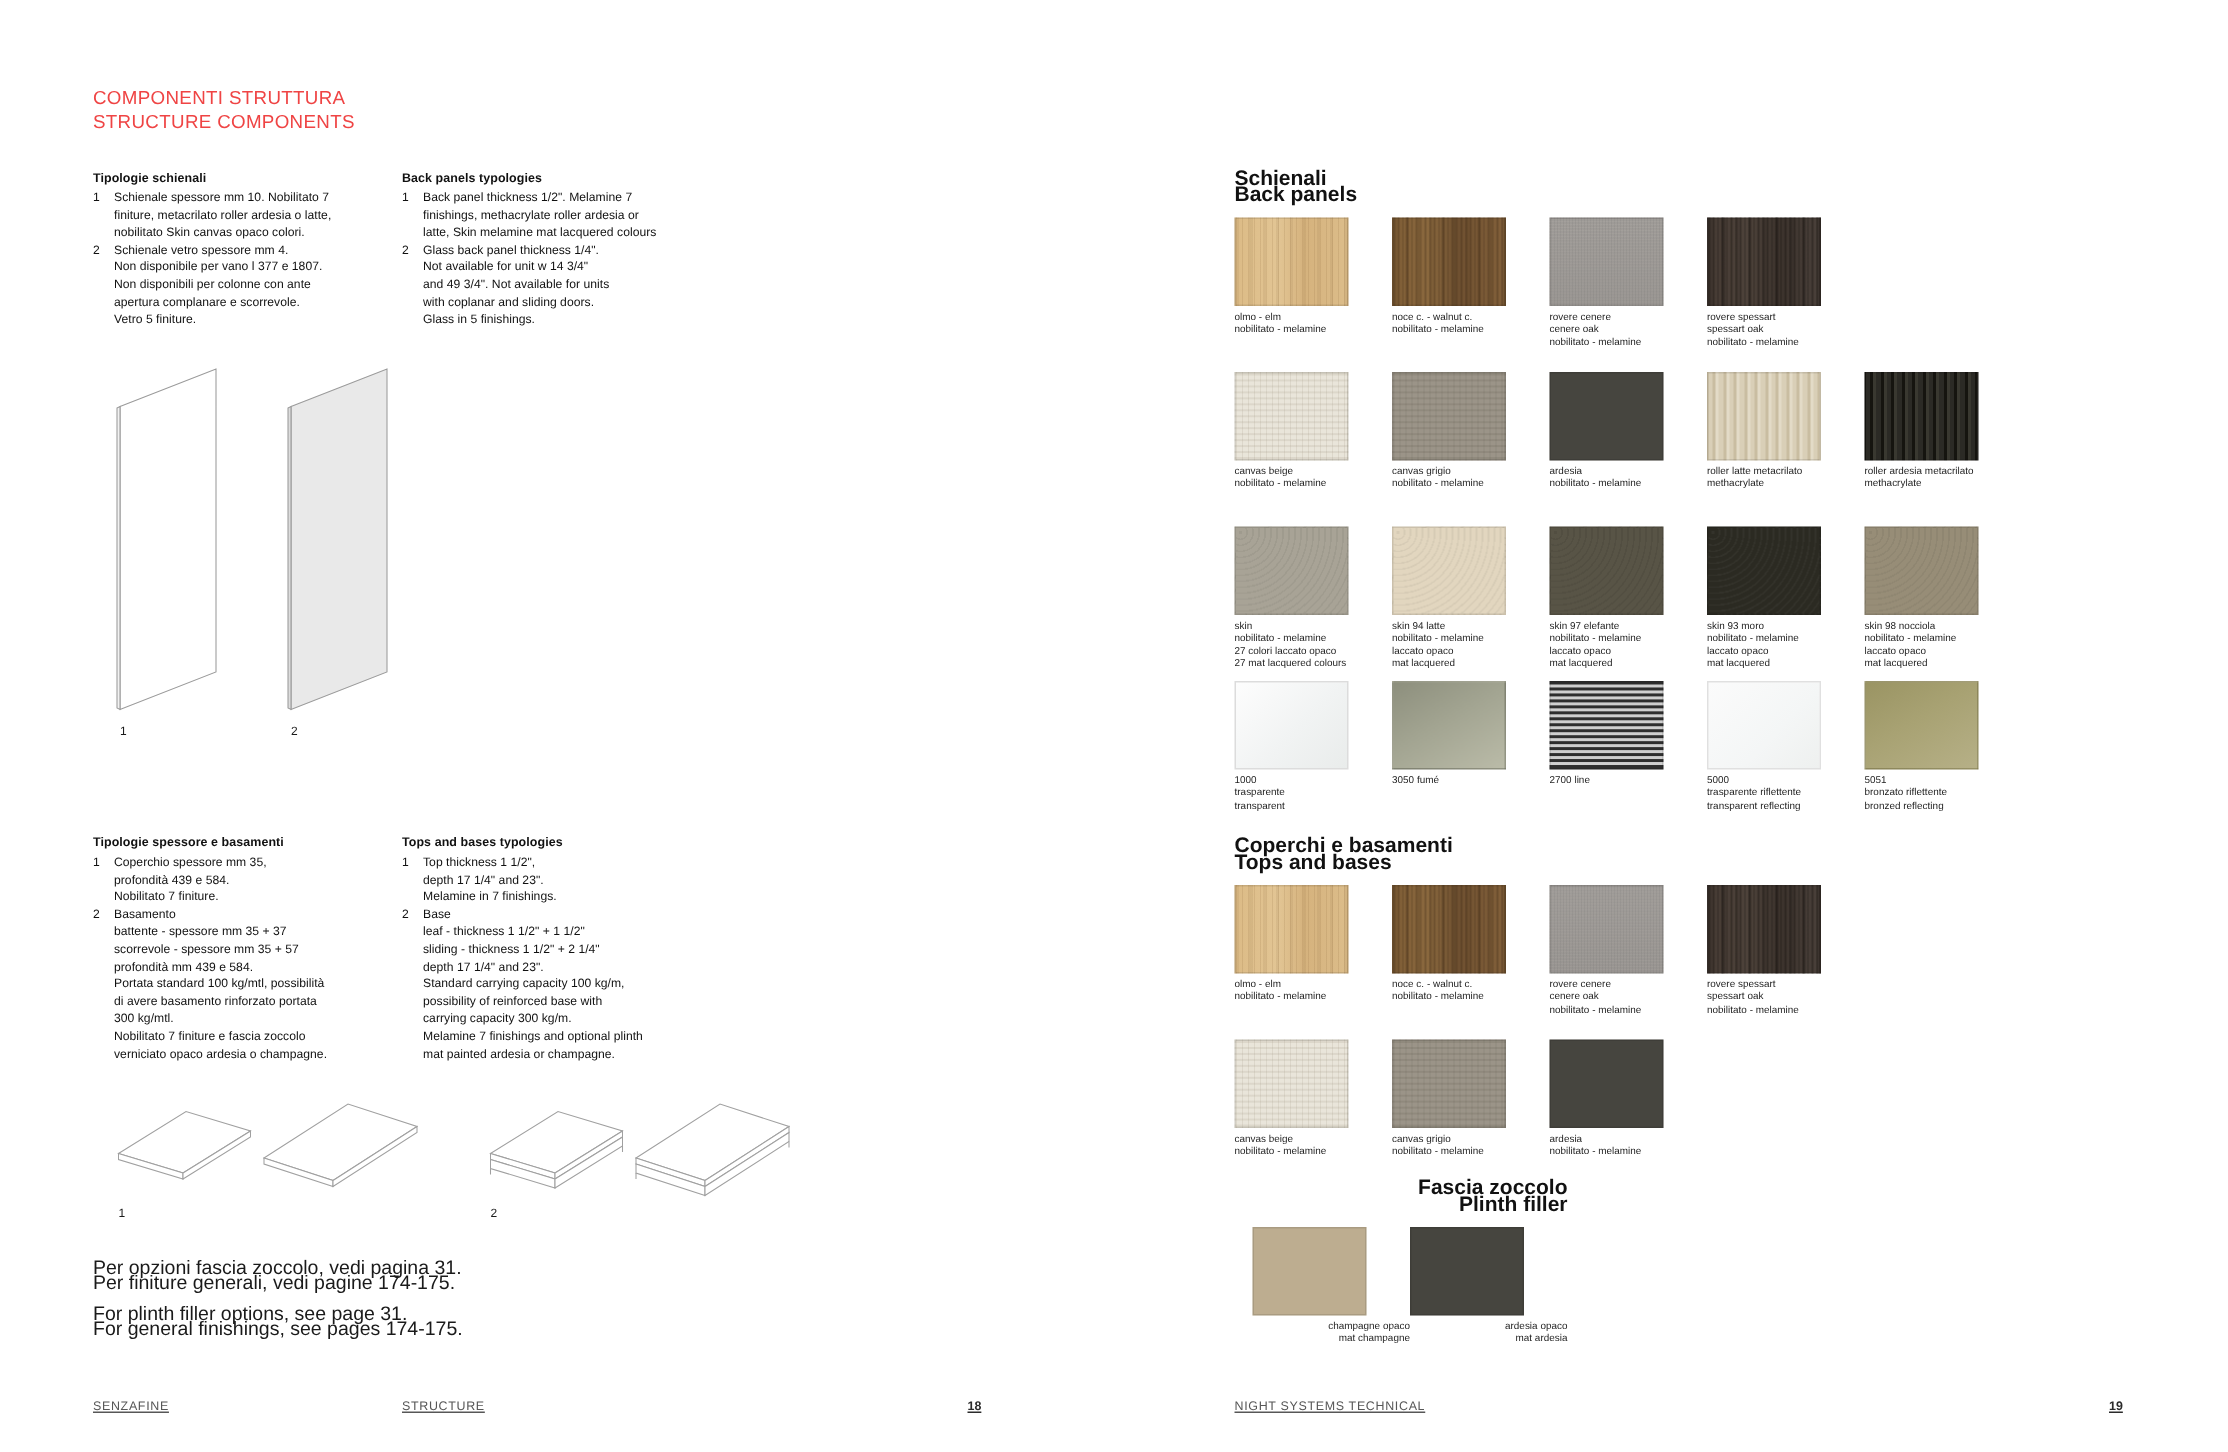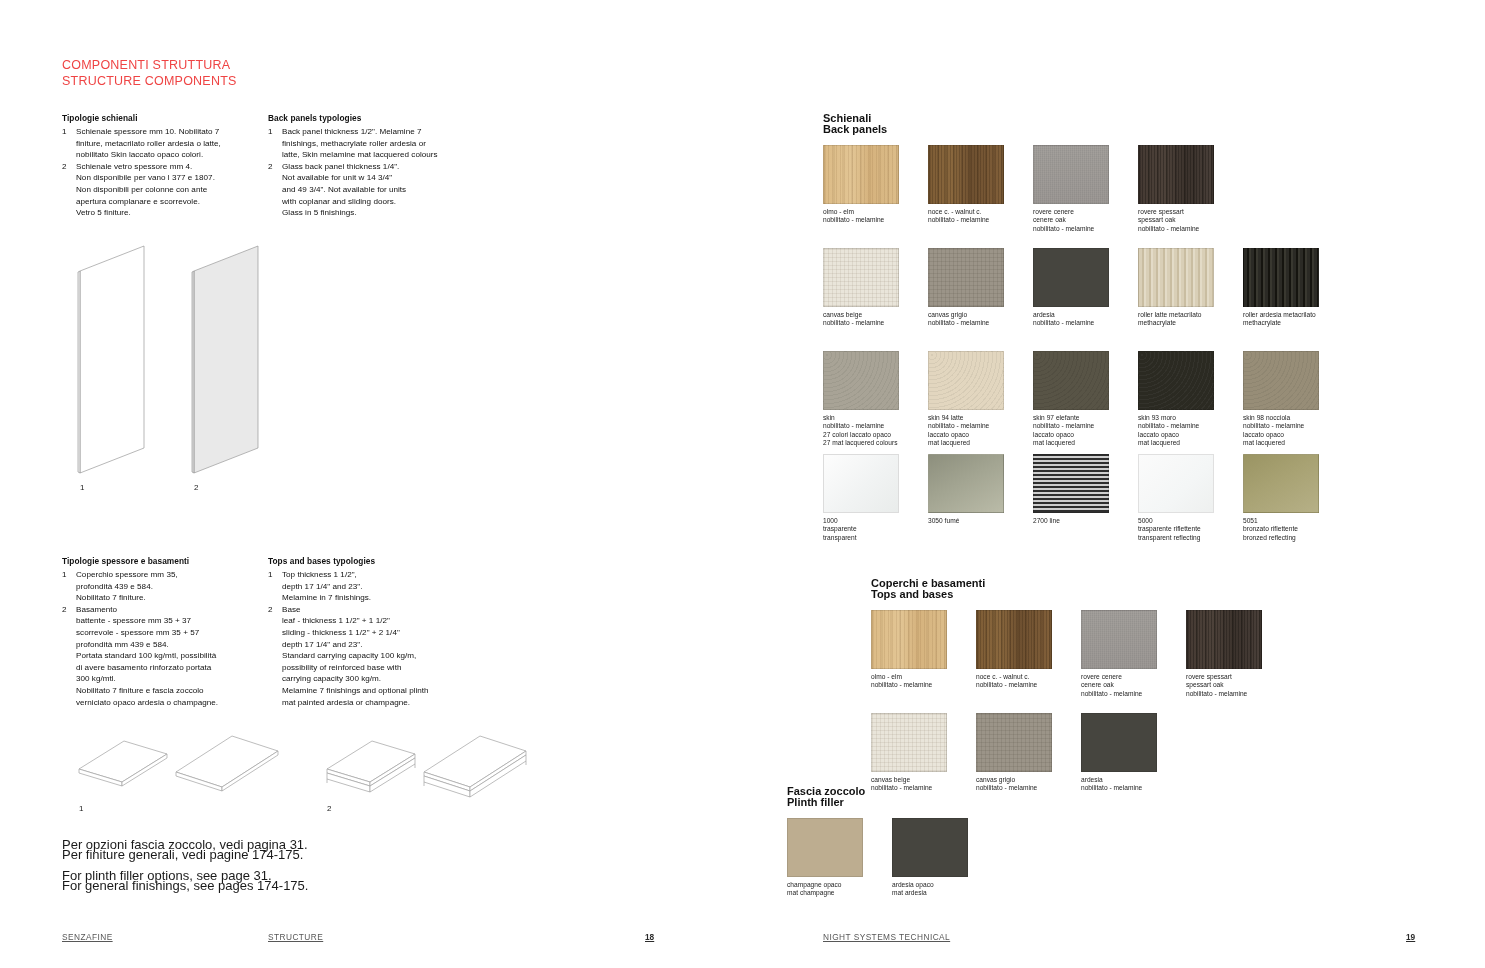--- a/index.html
+++ b/index.html
@@ -97,25 +97,25 @@
   }
   #footer-brand   { left: 62px; }
   #footer-section { left: 268px; }
   #footer-pageno-left { left: 645px; font-weight: bold; color: #2b2b2b; letter-spacing: 0; }
   #footer-right-label { left: 823px; }
   #footer-pageno-right { left: 1406px; font-weight: bold; color: #2b2b2b; letter-spacing: 0; }
 
   
   .swatch-section { position: absolute; }
   #sec-backpanels { left: 823px; top: 113px; }
-  #sec-topsbases  { left: 871px; top: 558px; margin-top: 20px; }
-  #sec-plinth     { left: 787px; top: 786px; }
+  #sec-topsbases  { left: 823px; top: 558px; }
+  #sec-plinth     { left: 835px; top: 786px; text-align: right; }
 
   .sec-heading {
-    font-size: 11px;
+    font-size: 14px;
     font-weight: bold;
     line-height: 11.4px;
     color: #111;
     margin-bottom: 9px;
   }
   .sec-heading span { display: block; }
   .swatch-cell {
     width: 105px;
     margin-right: 0;
   }
@@ -233,21 +233,21 @@
 <div class="page">
 
   <div class="doc-title">
     <div>COMPONENTI STRUTTURA</div>
     <div>STRUCTURE COMPONENTS</div>
   </div>
 
   <div class="text-col" id="col-it-top">
     <div class="block-title">Tipologie schienali</div>
     <ol class="num-list">
-        <li><span class="num">1</span><span class="lines"><span>Schienale spessore mm 10. Nobilitato 7</span><span>finiture, metacrilato roller ardesia o latte,</span><span>nobilitato Skin laccato opaco colori.</span></span></li>
+        <li><span class="num">1</span><span class="lines"><span>Schienale spessore mm 10. Nobilitato 7</span><span>finiture, metacrilato roller ardesia o latte,</span><span>nobilitato Skin canvas opaco colori.</span></span></li>
         <li><span class="num">2</span><span class="lines"><span>Schienale vetro spessore mm 4.</span><span>Non disponibile per vano l 377 e 1807.</span><span>Non disponibili per colonne con ante</span><span>apertura complanare e scorrevole.</span><span>Vetro 5 finiture.</span></span></li>
       </ol>
   </div>
 
   <div class="text-col" id="col-en-top">
     <div class="block-title">Back panels typologies</div>
     <ol class="num-list">
         <li><span class="num">1</span><span class="lines"><span>Back panel thickness 1/2". Melamine 7</span><span>finishings, methacrylate roller ardesia or</span><span>latte, Skin melamine mat lacquered colours</span></span></li>
         <li><span class="num">2</span><span class="lines"><span>Glass back panel thickness 1/4".</span><span>Not available for unit w 14 3/4"</span><span>and 49 3/4". Not available for units</span><span>with coplanar and sliding doors.</span><span>Glass in 5 finishings.</span></span></li>
       </ol>

